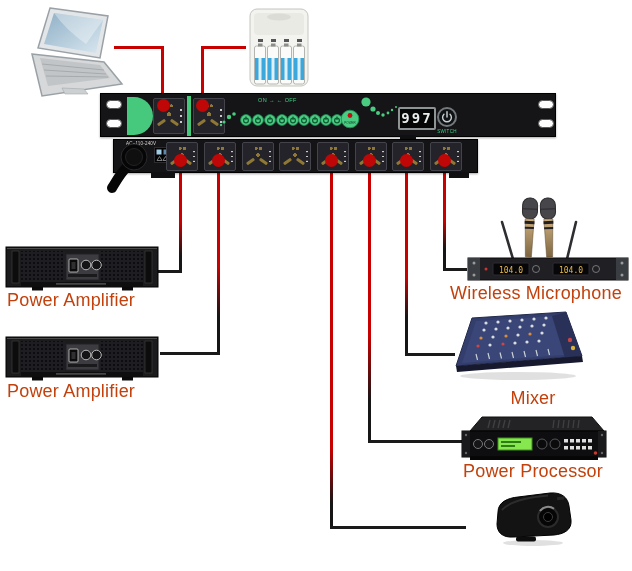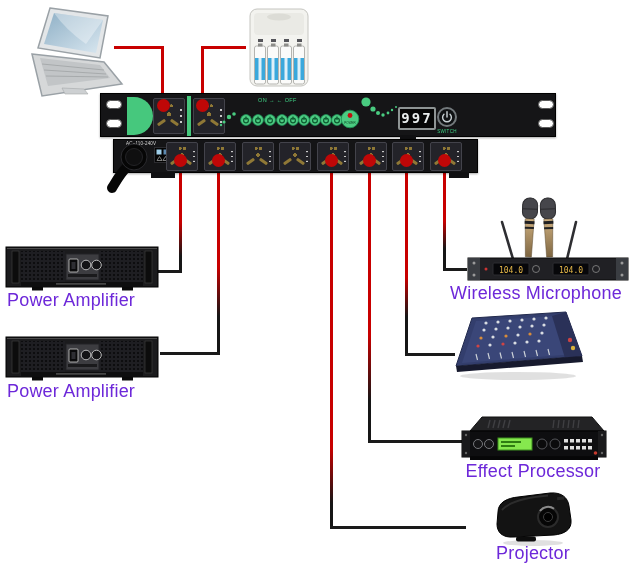--- a/index.html
+++ b/index.html
@@ -52,21 +52,21 @@
            color:#e9eded;text-align:center;line-height:18px;letter-spacing:2px;}
   .ptoggle{position:absolute;left:336px;top:13px;width:20px;height:20px;border-radius:50%;
            border:2px solid #73797c;background:#0f1113;box-sizing:border-box;}
   .switch-label{position:absolute;left:330px;top:35px;width:32px;text-align:center;font-size:4.5px;
            color:#3fd084;letter-spacing:.3px;}
   .ac-label{position:absolute;left:12px;top:1px;font-size:4.5px;color:#d8d8d8;letter-spacing:.2px;}
   .indicator{position:absolute;left:40px;top:7px;width:17px;height:16px;background:#030303;
              border:1px solid #2c2c30;box-sizing:border-box;}
   .tab{position:absolute;background:#101012;}
 
-  .device-label{position:absolute;font-size:18px;color:#6d28d9;letter-spacing:.2px;}
+  .device-label{position:absolute;font-size:18px;color:#c2410c;letter-spacing:.2px;}
   .device-label.centered{width:200px;text-align:center;}
 </style>
 </head>
 <body>
 
 <div class="canvas">
 
   <svg class="abs" style="left:28px;top:4px" width="98" height="94" viewBox="0 0 98 94">
     <defs>
       <linearGradient id="scr" x1="0" y1="0" x2="1" y2="1">
@@ -404,20 +404,21 @@
       <line x1="52" y1="42.5" x2="53.5" y2="48.5"></line>
         <line x1="64" y1="42" x2="65.5" y2="48"></line>
       <line x1="76" y1="41" x2="77.5" y2="47"></line>
         <line x1="88" y1="40" x2="89.5" y2="46"></line>
       <line x1="100" y1="39" x2="101.5" y2="45"></line>
     </g>
     <circle cx="122" cy="30" r="2.2" fill="#cc4444"></circle>
     <circle cx="125" cy="38" r="2.2" fill="#d8b23c"></circle>
     <polygon points="8,56 134,46 135,52 9,62" fill="#171a2e"></polygon>
   </svg>
+  <div class="device-label centered" style="left:433px;top:388px">Mixer</div>
 
   <svg class="abs" style="left:458px;top:413px" width="152" height="52" viewBox="0 0 152 52">
     <polygon points="24,4 134,4 146,18 12,18" fill="#232325" stroke="#101011"></polygon>
     <g stroke="#3f3f42" stroke-width="1.4">
       <line x1="32" y1="7" x2="30" y2="15"></line>
         <line x1="37" y1="7" x2="35" y2="15"></line>
         <line x1="42" y1="7" x2="40" y2="15"></line>
       <line x1="47" y1="7" x2="45" y2="15"></line>
         <line x1="52" y1="7" x2="50" y2="15"></line>
       <line x1="96" y1="7" x2="95" y2="15"></line>
@@ -449,27 +450,26 @@
         <rect x="130" y="26" width="4" height="3.5"></rect>
       <rect x="106" y="33" width="4" height="3.5"></rect>
         <rect x="112" y="33" width="4" height="3.5"></rect>
         <rect x="118" y="33" width="4" height="3.5"></rect>
         <rect x="124" y="33" width="4" height="3.5"></rect>
         <rect x="130" y="33" width="4" height="3.5"></rect>
     </g>
     <circle cx="137.5" cy="40" r="1.8" fill="#c43a2e"></circle>
     <rect x="12" y="44" width="128" height="3" fill="#060607"></rect>
   </svg>
-  <div class="device-label centered" style="left:433px;top:461px">Effect Processor</div>
+  <div class="device-label centered" style="left:433px;top:461px">Power Processor</div>
 
   <svg class="abs" style="left:488px;top:490px" width="88" height="58" viewBox="0 0 88 58">
     <ellipse cx="45" cy="53" rx="30" ry="3" fill="rgba(0,0,0,0.12)"></ellipse>
     <path d="M10,22 C10,12 20,8 30,7 L62,3 C74,2 80,8 81,16 L83,30 C84,40 76,44 66,45 L26,47 C14,48 9,42 9,34 Z" fill="#131313" stroke="#000"></path>
     <path d="M14,20 C22,11 42,7 60,5.5" stroke="#2c2c2c" stroke-width="2" fill="none"></path>
     <circle cx="60" cy="27" r="10" fill="#060606" stroke="#2b2b2b" stroke-width="2"></circle>
     <path d="M52,21 A10,10 0 0 1 66,18.8" stroke="#8a8a8a" stroke-width="2" fill="none"></path>
     <circle cx="60" cy="27" r="4.5" fill="#000" stroke="#3d3d3d"></circle>
     <rect x="69" y="7" width="7" height="3" fill="#262626" transform="rotate(-6 72 8)"></rect>
     <rect x="28" y="46.5" width="20" height="5" rx="2" fill="#0d0d0d"></rect>
   </svg>
-  <div class="device-label centered" style="left:433px;top:543px">Projector</div>
 
 </div>
 
 </body></html>

